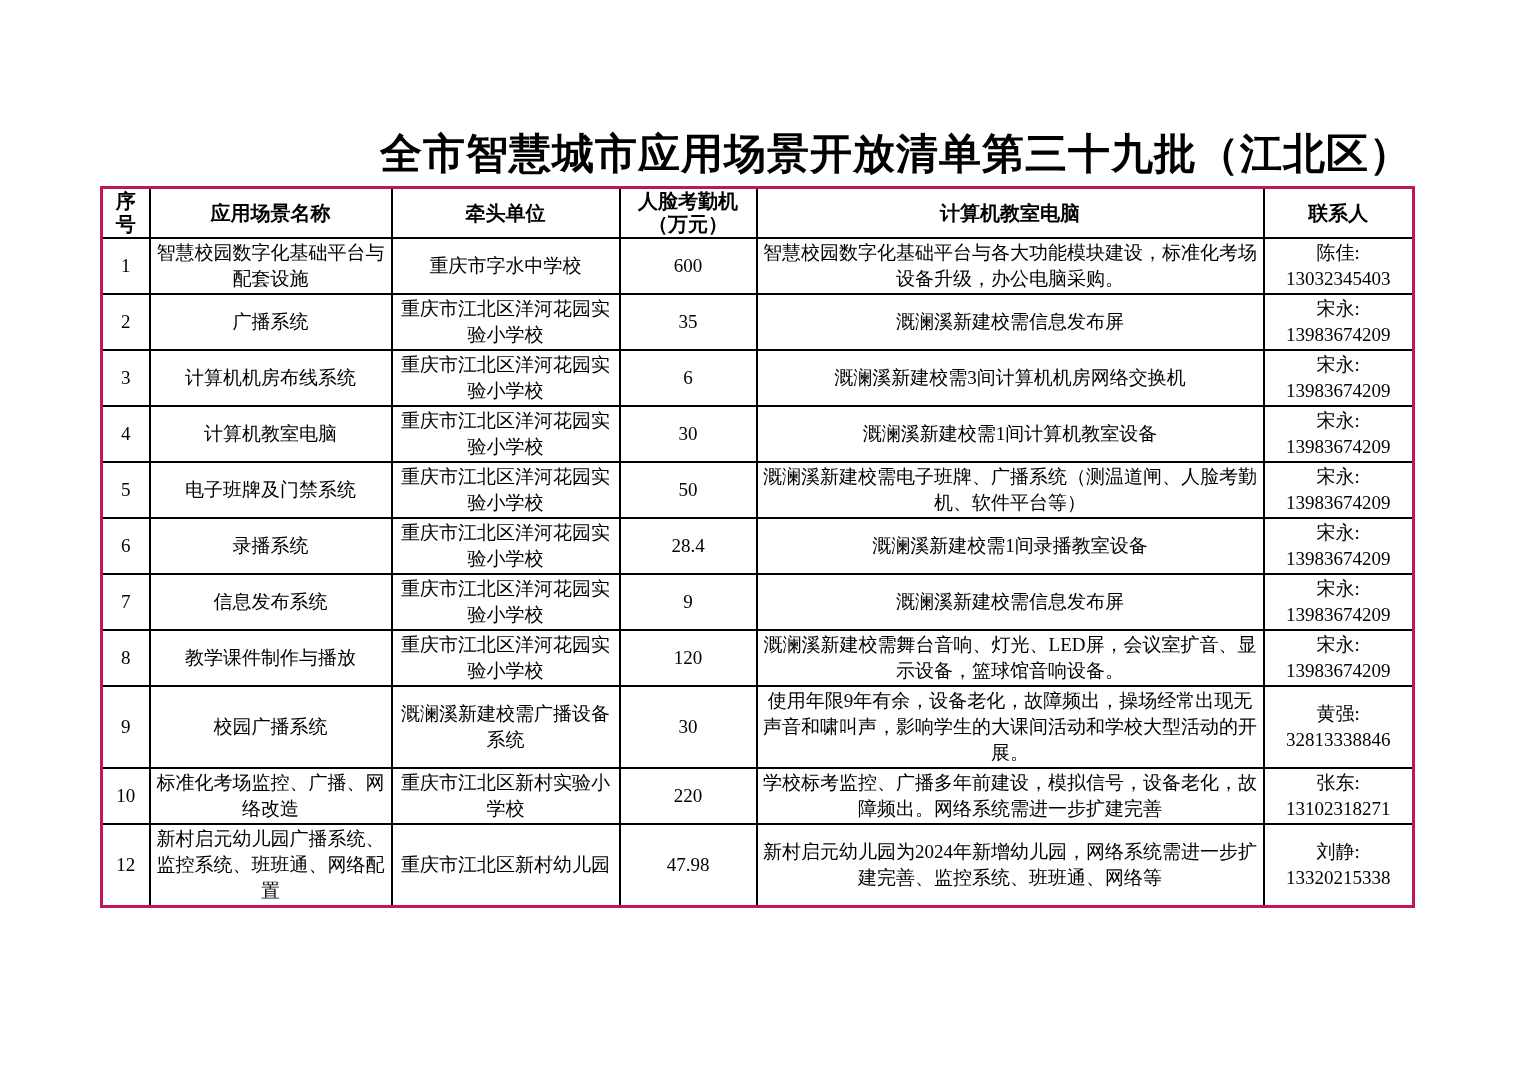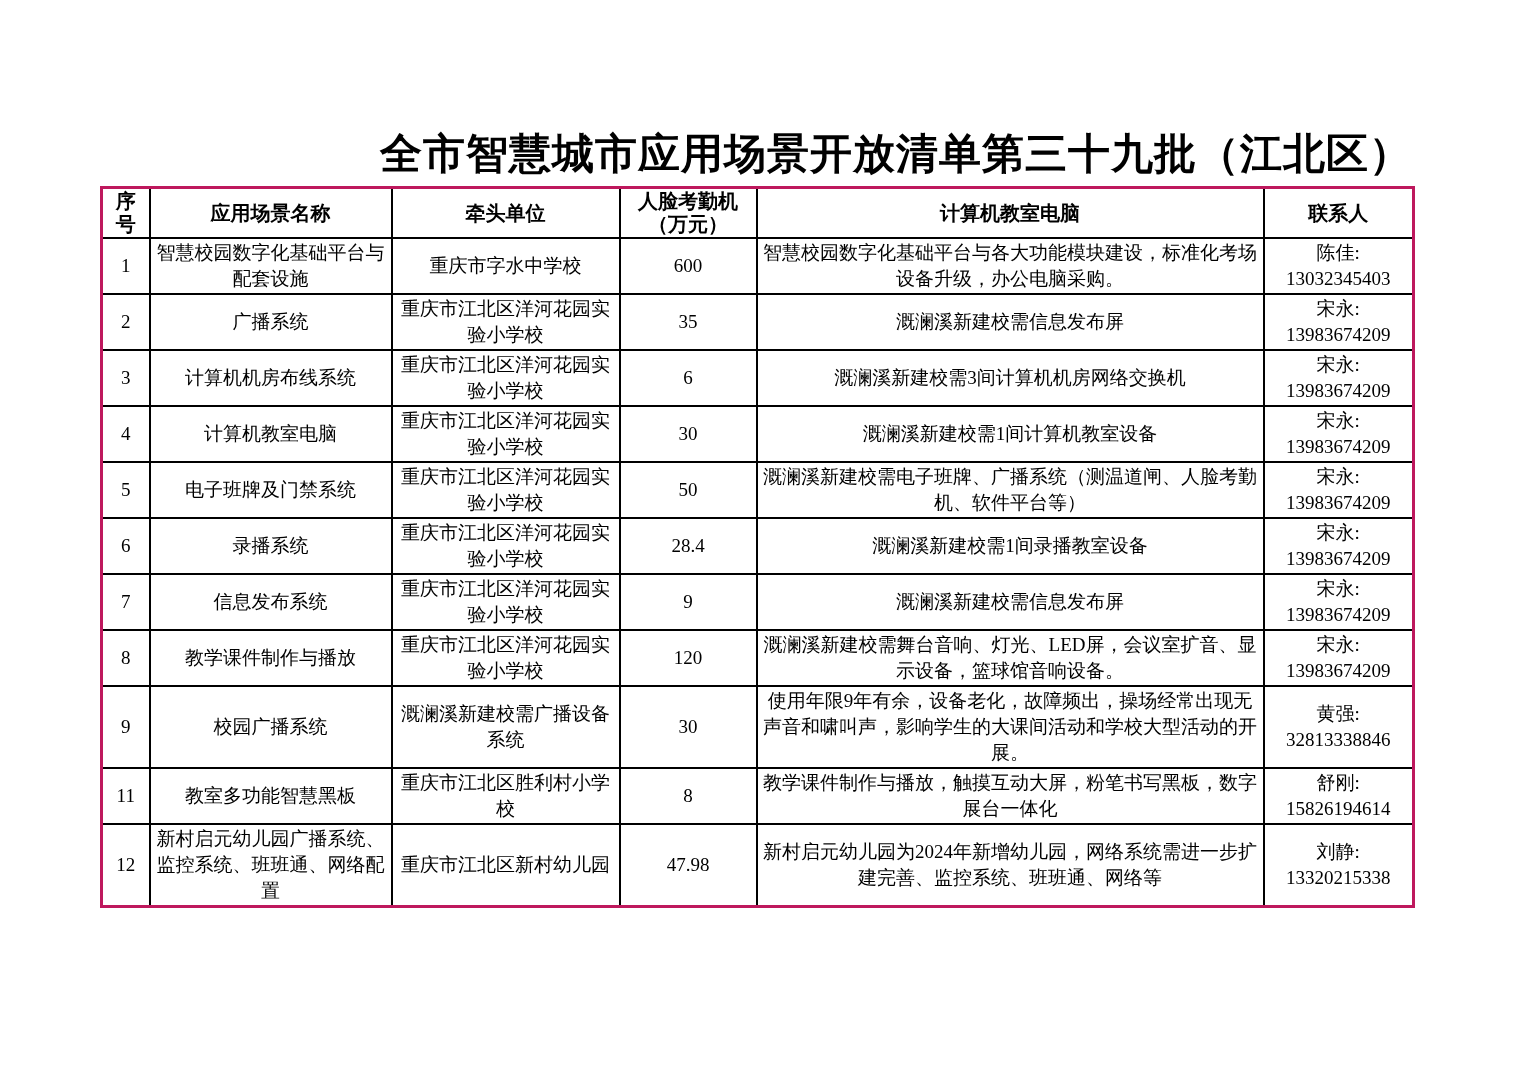--- a/index.html
+++ b/index.html
@@ -152,26 +152,26 @@
     </tr>
     <tr>
       <td>9</td>
       <td>校园广播系统</td>
       <td>溉澜溪新建校需广播设备系统</td>
       <td>30</td>
       <td>使用年限9年有余，设备老化，故障频出，操场经常出现无声音和啸叫声，影响学生的大课间活动和学校大型活动的开展。</td>
       <td><div>黄强:</div><div>32813338846</div></td>
     </tr>
     <tr>
-      <td>11</td>
-      <td>教室多功能智慧黑板</td>
-      <td>重庆市江北区胜利村小学校</td>
-      <td>8</td>
-      <td>教学课件制作与播放，触摸互动大屏，粉笔书写黑板，数字展台一体化</td>
-      <td><div>舒刚:</div><div>15826194614</div></td>
+      <td>10</td>
+      <td>标准化考场监控、广播、网络改造</td>
+      <td>重庆市江北区新村实验小学校</td>
+      <td>220</td>
+      <td>学校标考监控、广播多年前建设，模拟信号，设备老化，故障频出。网络系统需进一步扩建完善</td>
+      <td><div>张东:</div><div>13102318271</div></td>
     </tr>
     <tr>
       <td>12</td>
       <td>新村启元幼儿园广播系统、监控系统、班班通、网络配置</td>
       <td>重庆市江北区新村幼儿园</td>
       <td>47.98</td>
       <td>新村启元幼儿园为2024年新增幼儿园，网络系统需进一步扩建完善、监控系统、班班通、网络等</td>
       <td><div>刘静:</div><div>13320215338</div></td>
     </tr>
   </tbody>

